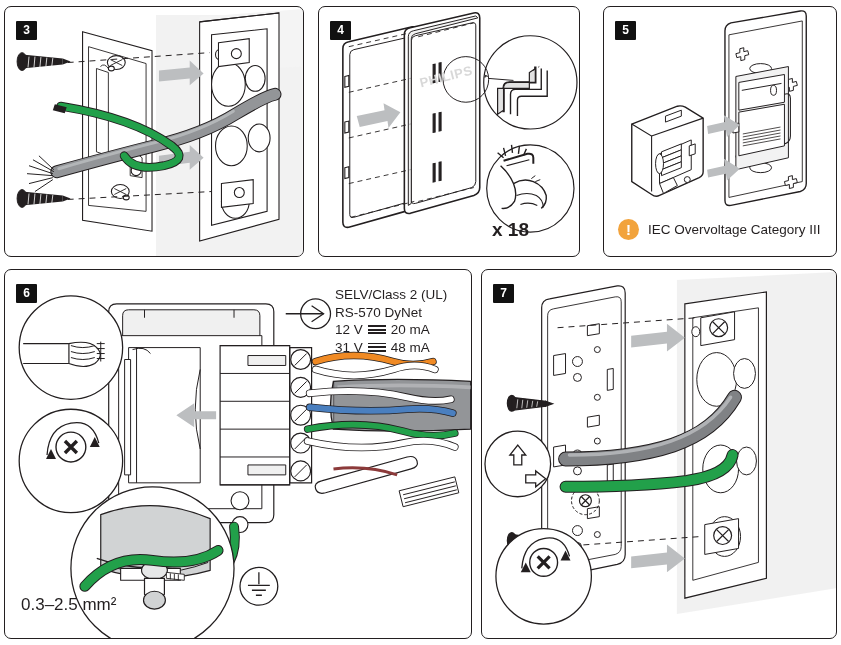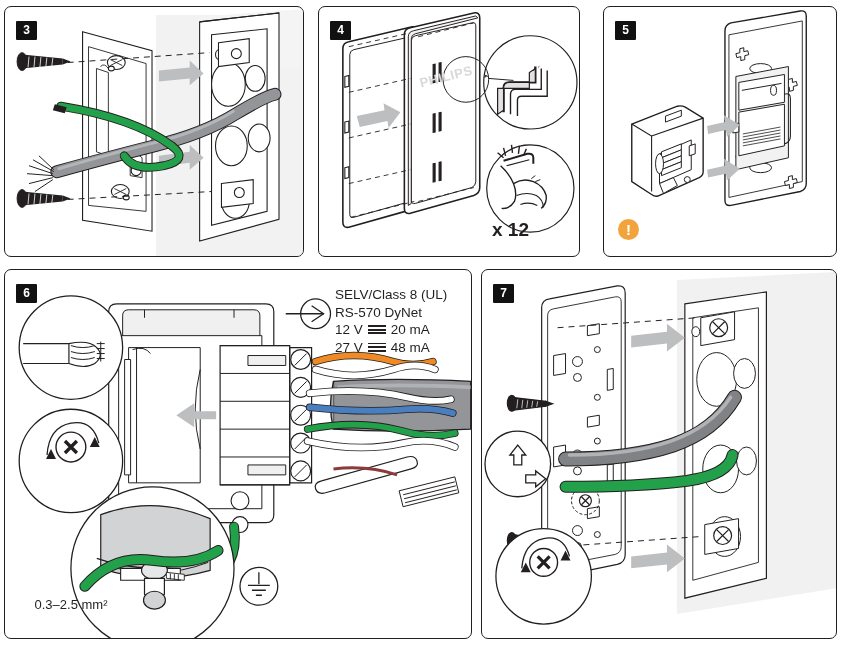--- a/index.html
+++ b/index.html
@@ -32,21 +32,21 @@
 
   .spec{position:absolute;line-height:17.5px;font-size:13.5px;white-space:nowrap;}
   .spec .row{display:flex;align-items:center;gap:5px;}
   .dcsym{display:inline-block;width:18px;height:9px;position:relative;vertical-align:middle;}
   .dcsym i{position:absolute;left:0;background:#231f20;height:1.7px;display:block;}
   .dcsym i:nth-child(1){top:0px;width:18px;}
   .dcsym i:nth-child(2){top:3.6px;width:18px;}
   .dcsym i:nth-child(3){top:7.2px;width:18px;}
 
   .xtimes{position:absolute;font-size:19px;font-weight:bold;color:#231f20;}
-  .calloutxt{position:absolute;font-size:13px;text-align:center;width:100px;line-height:15px;}
+  .calloutxt{position:absolute;font-size:17px;width:100px;line-height:15px;}
 </style>
 </head>
 <body>
 
 <div class="sheet">
 
   <div class="panel" id="panel-3">
     <div class="art">
       <svg viewBox="0 0 300 251" xmlns="http://www.w3.org/2000/svg">
         <g fill="none" stroke="#231f20" stroke-width="1.1">
@@ -195,21 +195,21 @@
           <path d="M186 155 L210 148 Q216 147 216 152 L216 158" stroke-width="2"></path>
           <path d="M189 160 L212 154" stroke-width="1.2"></path>
           <g stroke-width="1.4">
             <path d="M186 142 L188 150 M194 139 L195 147 M202 140 L201 148 M209 143 L206 150 M180 147 L186 152"></path>
           </g>
           <path d="M214 173 L218 170 M218 176 L223 174" stroke-width="1"></path>
         </g>
       </svg>
     </div>
     <div class="step-badge" style="left:11px;top:14px;">4</div>
-    <div class="xtimes" style="left:173px;top:212px;">x 12</div>
+    <div class="xtimes" style="left:173px;top:212px;">x 18</div>
     <div style="position:absolute;left:100px;top:62px;font-size:13px;color:#D8D8D8;
                 transform:rotate(-14deg);letter-spacing:.5px;font-weight:bold;">PHILIPS</div>
   </div>
 
   <div class="panel" id="panel-5">
     <div class="art">
       <svg viewBox="0 0 234 251" xmlns="http://www.w3.org/2000/svg">
         <g fill="none" stroke="#231f20" stroke-width="1.4">
 
           <path d="M122 24 Q122 18 128 16 L198 4 Q204 3 204 9 L204 178 Q204 184 198 186 L128 200 Q122 201 122 195 Z" fill="#ffffff"></path>
@@ -256,20 +256,21 @@
           <g fill="#BCBEC0" stroke="none">
             <path d="M104 120 L122 116 L121 109 L137 119 L124 131 L123 124 L105 128 Z"></path>
             <path d="M104 164 L122 160 L121 153 L137 163 L124 175 L123 168 L105 172 Z"></path>
           </g>
         </g>
       </svg>
     </div>
     <div class="step-badge" style="left:11px;top:14px;">5</div>
     <div class="warn" style="left:14px;top:212px;">
       <div class="bang">!</div>
+      <div class="wtxt">IEC Overvoltage Category III</div>
     </div>
   </div>
 
   <div class="panel" id="panel-6">
     <div class="art">
       <svg viewBox="0 0 468 370" xmlns="http://www.w3.org/2000/svg">
         <g fill="none" stroke="#231f20" stroke-width="1.2">
 
           <path d="M104 42 Q104 34 112 34 L262 34 Q270 34 270 42 L270 246 Q270 254 262 254 L112 254 Q104 254 104 246 Z" fill="#ffffff"></path>
           <path d="M118 46 Q118 40 124 40 L250 40 Q256 40 256 46 L256 70 L118 70 Z" fill="#F0F0F0" stroke-width="1"></path>
@@ -408,33 +409,33 @@
           <circle cx="312" cy="44" r="15"></circle>
           <path d="M282 44 L320 44"></path>
           <path d="M308 36 L320 44 L308 52"></path>
         </g>
       </svg>
     </div>
 
     <div class="step-badge" style="left:11px;top:14px;">6</div>
 
     <div class="spec" style="left:330px;top:16px;">
-      <div>SELV/Class 8 (UL)</div>
+      <div>SELV/Class 2 (UL)</div>
       <div>RS-570 DyNet</div>
       <div class="row">
         <span>12 V</span>
         <span class="dcsym">
             <i></i>
             <i></i>
             <i></i>
           </span>
         <span>20 mA</span>
       </div>
       <div class="row">
-        <span>27 V</span>
+        <span>31 V</span>
         <span class="dcsym">
             <i></i>
             <i></i>
             <i></i>
           </span>
         <span>48 mA</span>
       </div>
     </div>
 
     <div class="calloutxt" style="left:16px;top:327px;">0.3–2.5 mm²</div>

